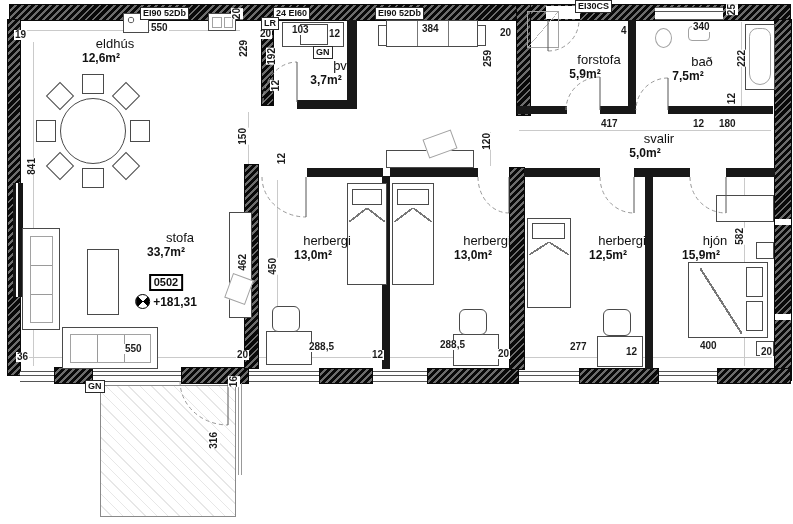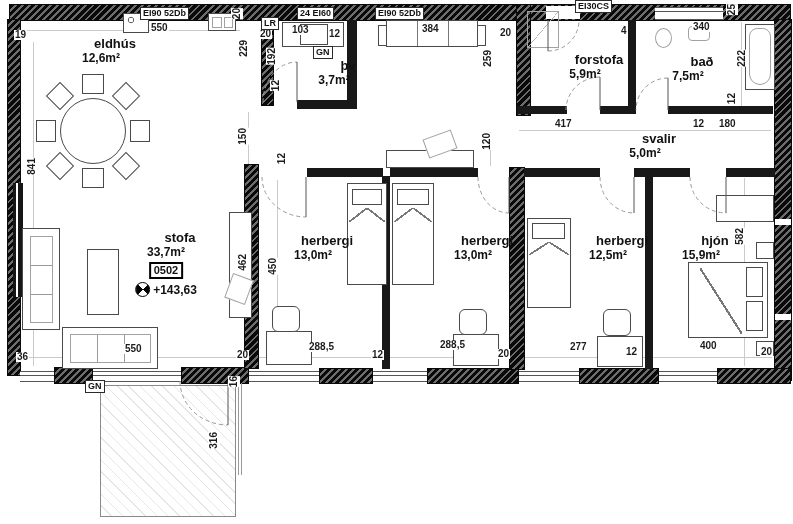--- a/index.html
+++ b/index.html
@@ -13,23 +13,23 @@
   .winslot{position:absolute;border-top:1px solid #555;border-bottom:1px solid #555;
            background:linear-gradient(#fff 0 3px,#555 3px 4px,#fff 4px 100%);}
   .f{position:absolute;border:1px solid #4a4a4a;background:#fff;box-sizing:border-box;}
   .fl{position:absolute;border:1px solid #a2a2a2;background:#fff;box-sizing:border-box;}
   .dl{position:absolute;background:#cacaca;}
   .dim{position:absolute;font-size:10px;font-weight:700;color:#1c1c1c;background:#fff;padding:0 1px;white-space:nowrap;line-height:1;}
   .dimv{writing-mode:vertical-rl;transform:rotate(180deg);}
   .wl{position:absolute;background:#fff;border:1px solid #2a2a2a;font-size:9px;font-weight:700;
       padding:0 2px;line-height:11px;white-space:nowrap;z-index:5;}
   .room{position:absolute;transform:translateX(-50%);text-align:center;white-space:nowrap;z-index:4;}
-  .room .nm{display:block;font-size:13px;font-weight:700;line-height:15px;margin-left:28px;}
+  .room .nm{display:block;font-size:13px;font-weight:400;line-height:15px;margin-left:28px;}
   .room .ar{display:block;font-size:12px;font-weight:700;line-height:15px;}
-  .ubox{display:inline-block;border:2px solid #000;padding:0 3px;font-size:11px;font-weight:700;line-height:13px;margin-top:2px;}
+  .ubox{display:inline-block;border:2px solid #000;padding:0 3px;font-size:11px;font-weight:700;line-height:13px;margin-top:14px;}
   .elev{display:flex;align-items:center;justify-content:center;gap:3px;margin-top:3px;font-size:12px;font-weight:700;}
   .emark{display:inline-block;width:13px;height:13px;border:1px solid #000;border-radius:50%;
          background:conic-gradient(from 45deg,#000 0 25%,#fff 0 50%,#000 0 75%,#fff 0);}
   svg.arc{position:absolute;overflow:visible;}
   .chair{position:absolute;border:1px solid #4a4a4a;background:#fff;box-sizing:border-box;}
   .r45{transform:rotate(45deg);}
   .balc{position:absolute;border:1px solid #8a8a8a;
         background:repeating-linear-gradient(45deg,#fff 0 7px,#e7e7e7 7px 8px);}
 </style>
 </head>
@@ -198,32 +198,32 @@
   <svg class="arc" style="left:690px;top:177px" width="36" height="36" viewBox="0 0 36 36">
     <path d="M0 0 A36 36 0 0 0 36 36" fill="none" stroke="#999" stroke-dasharray="4 3"></path>
       <path d="M36 0 L36 36" stroke="#555" fill="none"></path>
     </svg>
   <svg class="arc" style="left:180px;top:381px" width="48" height="44" viewBox="0 0 48 44">
     <path d="M0 0 A48 44 0 0 0 48 44" fill="none" stroke="#999" stroke-dasharray="4 3"></path>
       <path d="M48 0 L48 44" stroke="#555" fill="none"></path>
     </svg>
 
   <span class="wl" style="left:140px;top:7px">EI90 52Db</span>
-  <span class="wl" style="left:297px;top:7px">24 EI60</span>
+  <span class="wl" style="left:273px;top:7px">24 EI60</span>
   <span class="wl" style="left:375px;top:7px">EI90 52Db</span>
   <span class="wl" style="left:575px;top:0px">EI30CS</span>
   <span class="wl" style="left:261px;top:17px">LR</span>
   <span class="wl" style="left:313px;top:46px">GN</span>
   <span class="wl" style="left:85px;top:380px">GN</span>
 
   <div class="room" style="left:101px;top:36px">
     <span class="nm">eldhús</span>
     <span class="ar">12,6m²</span>
   </div>
-  <div class="room" style="left:334px;top:58px">
+  <div class="room" style="left:326px;top:58px">
     <span class="nm">þv</span>
     <span class="ar">3,7m²</span>
   </div>
   <div class="room" style="left:585px;top:52px">
     <span class="nm">forstofa</span>
     <span class="ar">5,9m²</span>
   </div>
   <div class="room" style="left:688px;top:54px">
     <span class="nm">bað</span>
     <span class="ar">7,5m²</span>
@@ -231,21 +231,21 @@
   <div class="room" style="left:645px;top:131px">
     <span class="nm">svalir</span>
     <span class="ar">5,0m²</span>
   </div>
   <div class="room" style="left:166px;top:230px">
     <span class="nm">stofa</span>
     <span class="ar">33,7m²</span>
     <span class="ubox">0502</span>
     <span class="elev">
       <span class="emark"></span>
-      <span>+143,63</span>
+      <span>+181,31</span>
     </span>
   </div>
   <div class="room" style="left:313px;top:233px">
     <span class="nm">herbergi</span>
     <span class="ar">13,0m²</span>
   </div>
   <div class="room" style="left:473px;top:233px">
     <span class="nm">herbergi</span>
     <span class="ar">13,0m²</span>
   </div>
@@ -270,21 +270,21 @@
   <span class="dim" style="left:421px;top:24px">384</span>
   <span class="dim" style="left:499px;top:28px">20</span>
   <span class="dim dimv" style="left:482px;top:50px">259</span>
   <span class="dim" style="left:620px;top:26px">4</span>
   <span class="dim" style="left:692px;top:22px">340</span>
   <span class="dim dimv" style="left:726px;top:4px">25</span>
   <span class="dim dimv" style="left:736px;top:50px">222</span>
   <span class="dim dimv" style="left:726px;top:93px">12</span>
   <span class="dim" style="left:692px;top:119px">12</span>
   <span class="dim" style="left:718px;top:119px">180</span>
-  <span class="dim" style="left:554px;top:119px">417</span>
+  <span class="dim" style="left:600px;top:119px">417</span>
   <span class="dim dimv" style="left:481px;top:133px">120</span>
   <span class="dim dimv" style="left:237px;top:128px">150</span>
   <span class="dim dimv" style="left:276px;top:153px">12</span>
   <span class="dim dimv" style="left:26px;top:158px">841</span>
   <span class="dim dimv" style="left:237px;top:254px">462</span>
   <span class="dim dimv" style="left:267px;top:258px">450</span>
   <span class="dim" style="left:124px;top:344px">550</span>
   <span class="dim" style="left:16px;top:352px">36</span>
   <span class="dim" style="left:308px;top:342px">288,5</span>
   <span class="dim" style="left:371px;top:350px">12</span>

